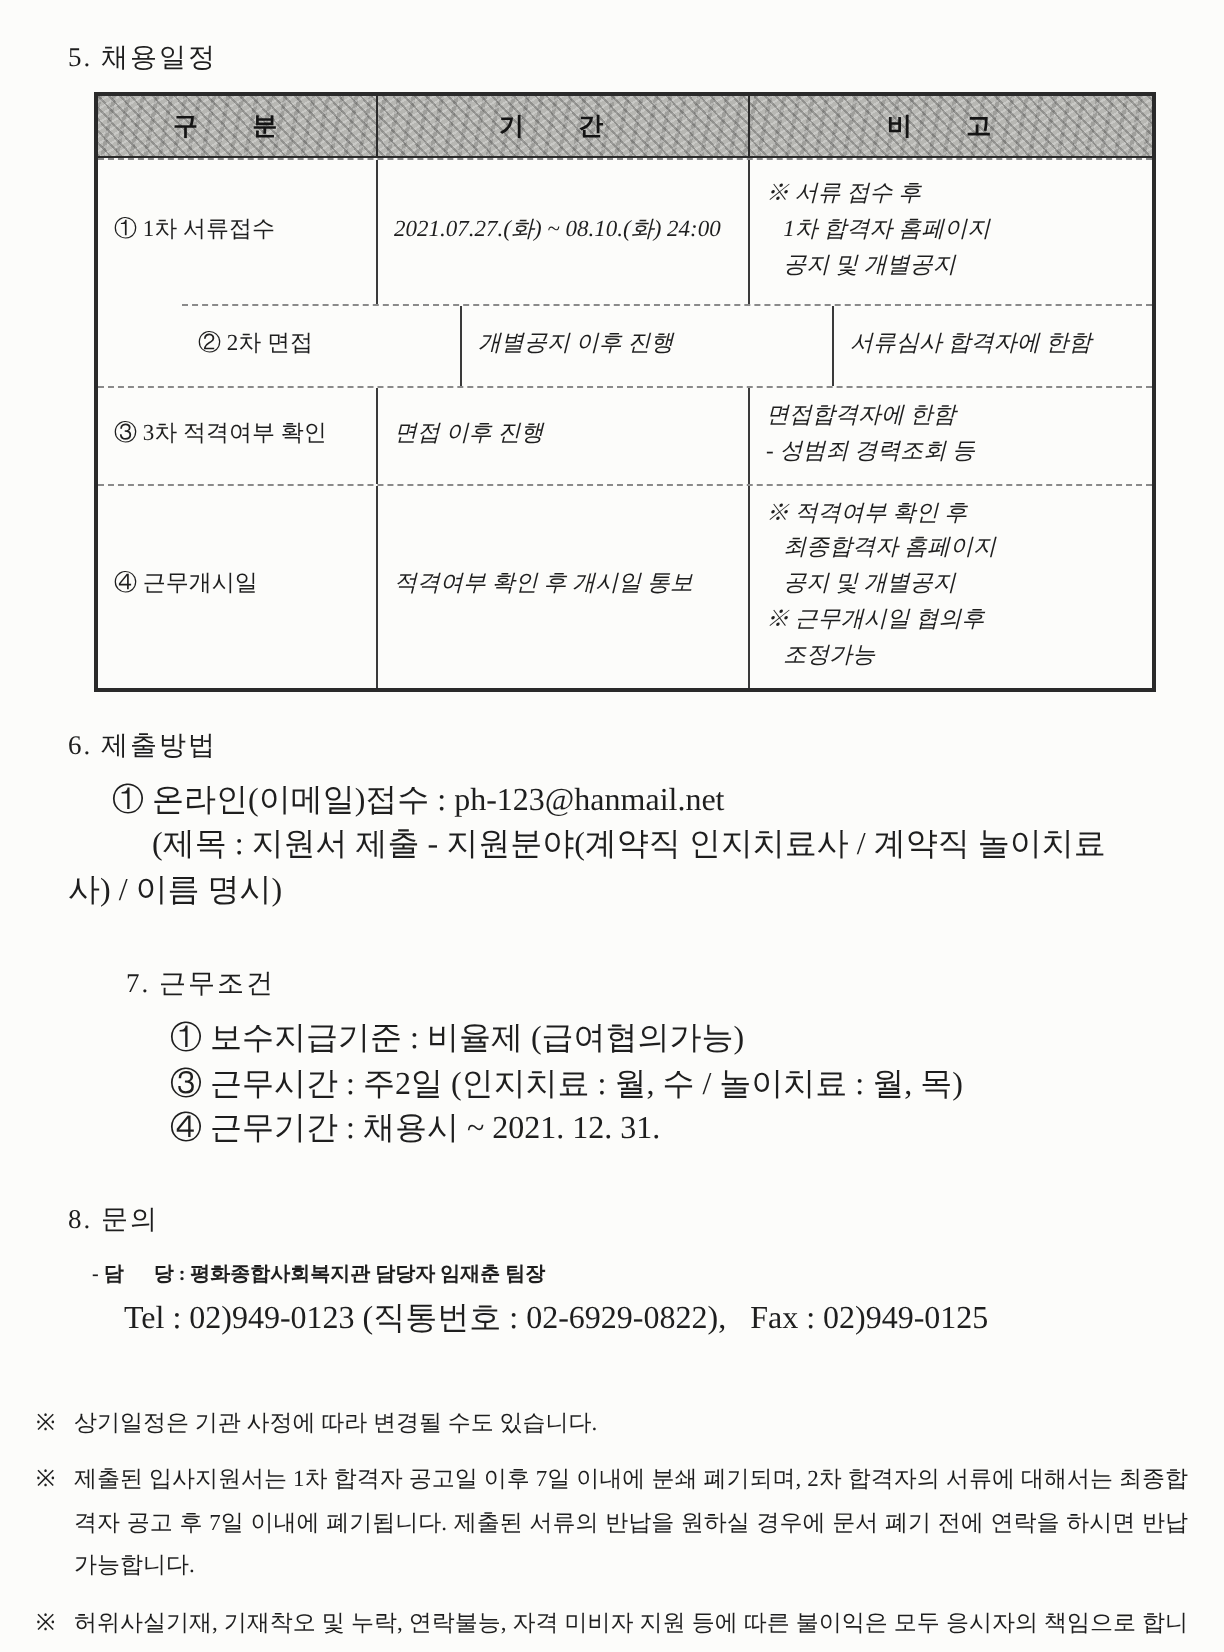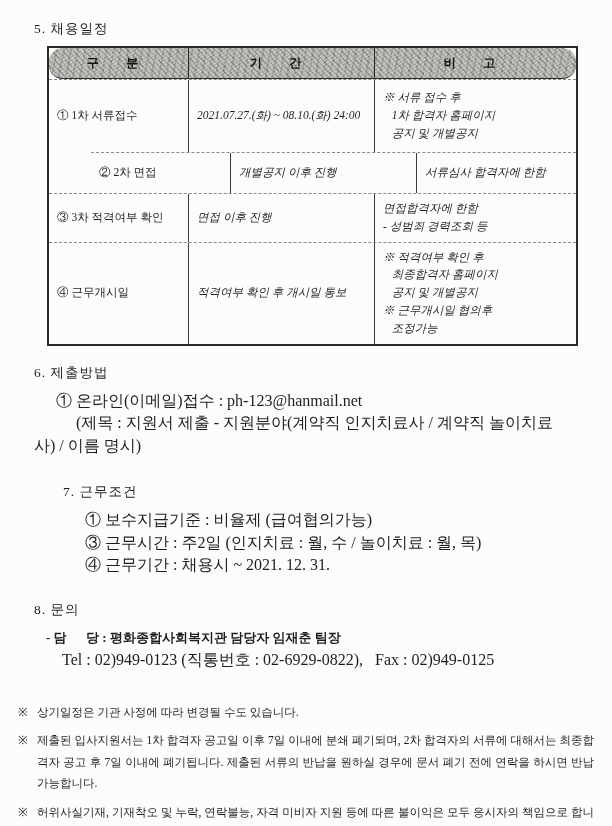--- a/index.html
+++ b/index.html
@@ -21,21 +21,20 @@
   }
   .trow{display:grid;grid-template-columns:139px 186px 1fr;}
   .trow + .trow{border-top:1px dashed #8a8a8a;}
   .thead{
     border-top:none;border-bottom:1.5px solid #2a2a2a;
     background-color:#b7b7b3;
     background-image:
       repeating-linear-gradient(47deg, rgba(40,40,40,.28) 0 1px, transparent 1px 4px),
       repeating-linear-gradient(-31deg, rgba(255,255,255,.25) 0 1px, transparent 1px 3px),
       repeating-linear-gradient(101deg, rgba(20,20,20,.15) 0 2px, transparent 2px 7px);
-    border-radius: 14px;
   }
   .th{
     font-weight:bold;text-align:center;letter-spacing:12px;
     padding:7px 2px 6px 2px;color:#141414;font-size:12.5px;
   }
   .th + .th{border-left:1.5px solid #2a2a2a;}
   .td{
     padding:6px 8px;display:flex;align-items:center;line-height:1.55;
   }
   .td + .td{border-left:1px solid #3a3a3a;font-style:italic;}
@@ -45,21 +44,21 @@
   .r4{min-height:92px;}
   
   .section{margin:0;}
   .line{font-size:16px;line-height:22.5px;}
   .ind1{padding-left:22px;}
   .ind2{padding-left:42px;}
   .ind0{padding-left:0;}
   .sec6{margin-bottom:26px;}
   .sec7{margin-bottom:24px;margin-left:29px;}
   .sec8{margin-bottom:30px;}
-  .contact-person{font-weight:bold;padding-left:12px;font-size:13px;}
+  .contact-person{font-weight:bold;padding-left:12px;font-size:10px;}
   .contact-tel{padding-left:28px;}
   
   .notes{margin-left:-16px;margin-right:-6px;font-size:11.5px;}
   .note{display:flex;margin-bottom:7px;line-height:21.5px;}
   .note-marker{width:19px;flex:0 0 19px;}
   .note-text{flex:1;text-align:justify;}
 </style>
 </head>
 <body>
 

